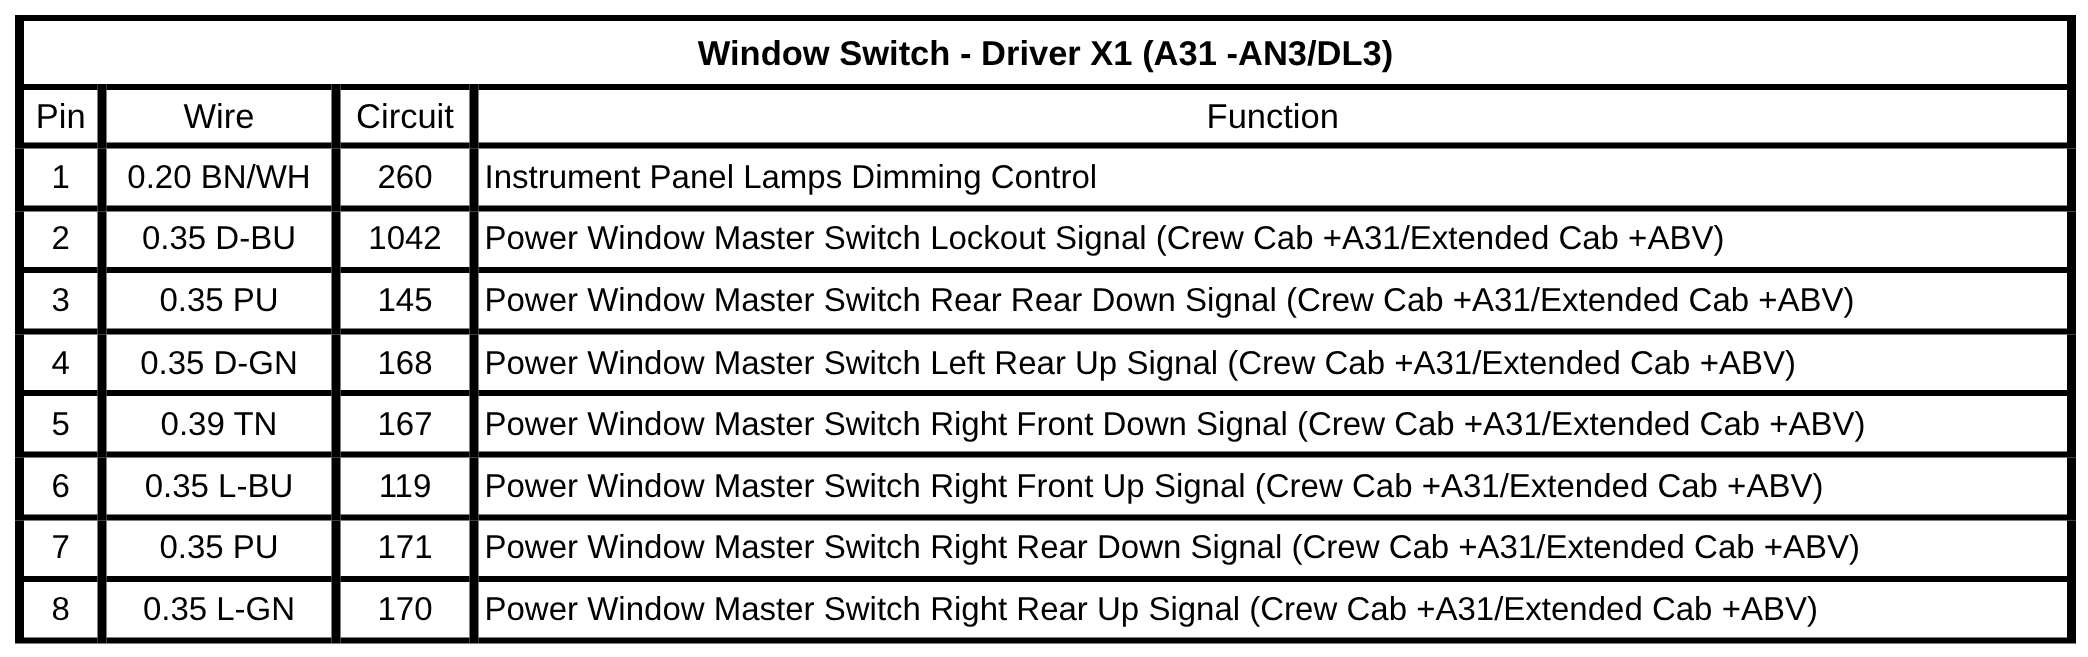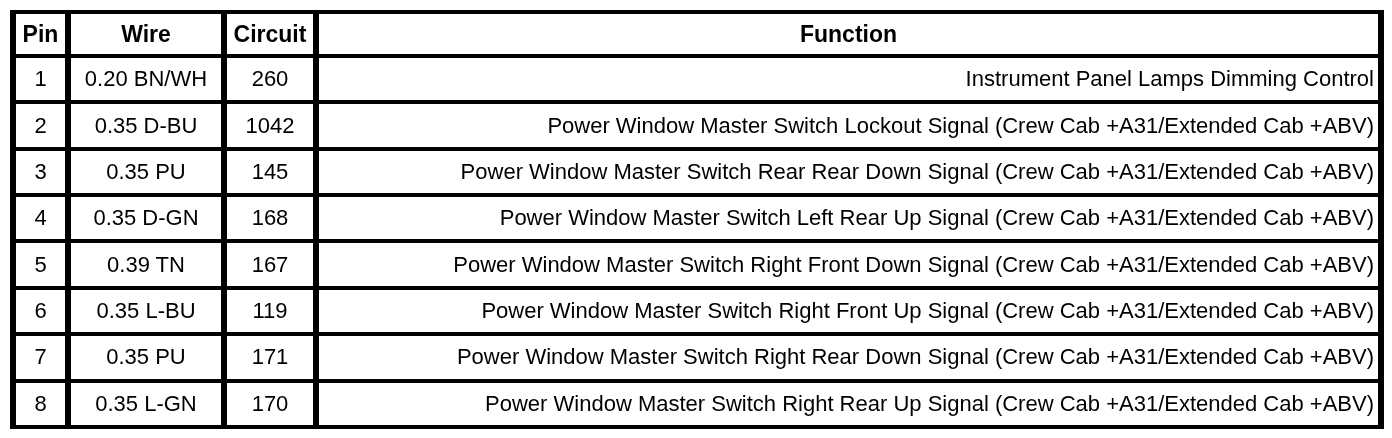--- a/index.html
+++ b/index.html
@@ -37,51 +37,54 @@
   }
   tr.title-row td {
     height: 41px;
     text-align: center;
     font-weight: bold;
     font-size: 23px;
   }
   tr.header-row th {
     height: 34px;
     text-align: center;
-    font-weight: bold;
+    font-weight: normal;
     font-size: 23px;
   }
   tr.data-row td {
     height: 36px;
     font-size: 22px;
     font-weight: normal;
   }
   td.c-pin, td.c-wire, td.c-circuit {
     text-align: center;
   }
   td.c-func {
-    text-align: right;
+    text-align: left;
     padding-left: 6px;
   }
   col.w-pin     { width: 55px; }
   col.w-wire    { width: 156px; }
   col.w-circuit { width: 92px; }
 </style>
 </head>
 <body>
 
 <div class="sheet">
   <table class="pinout">
     <colgroup>
       <col class="w-pin">
       <col class="w-wire">
       <col class="w-circuit">
       <col class="w-func">
     </colgroup>
     <tbody>
+      <tr class="title-row">
+        <td colspan="4">Window Switch - Driver X1 (A31 -AN3/DL3)</td>
+      </tr>
       <tr class="header-row">
         <th>Pin</th>
         <th>Wire</th>
         <th>Circuit</th>
         <th>Function</th>
       </tr>
       <tr class="data-row">
         <td class="c-pin">1</td>
         <td class="c-wire">0.20 BN/WH</td>
         <td class="c-circuit">260</td>

